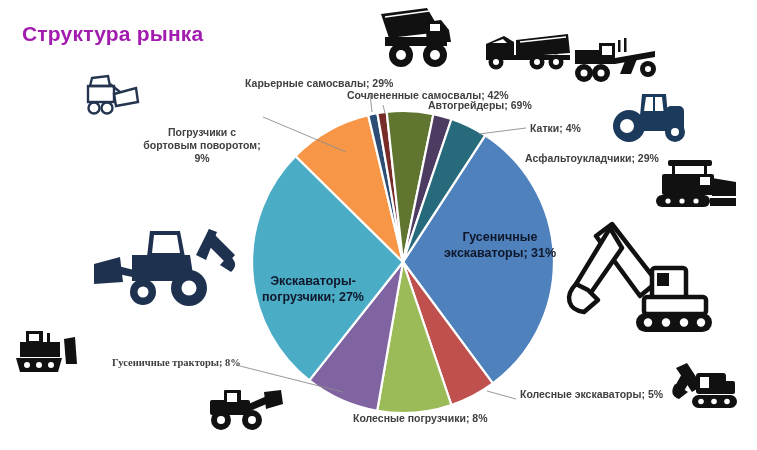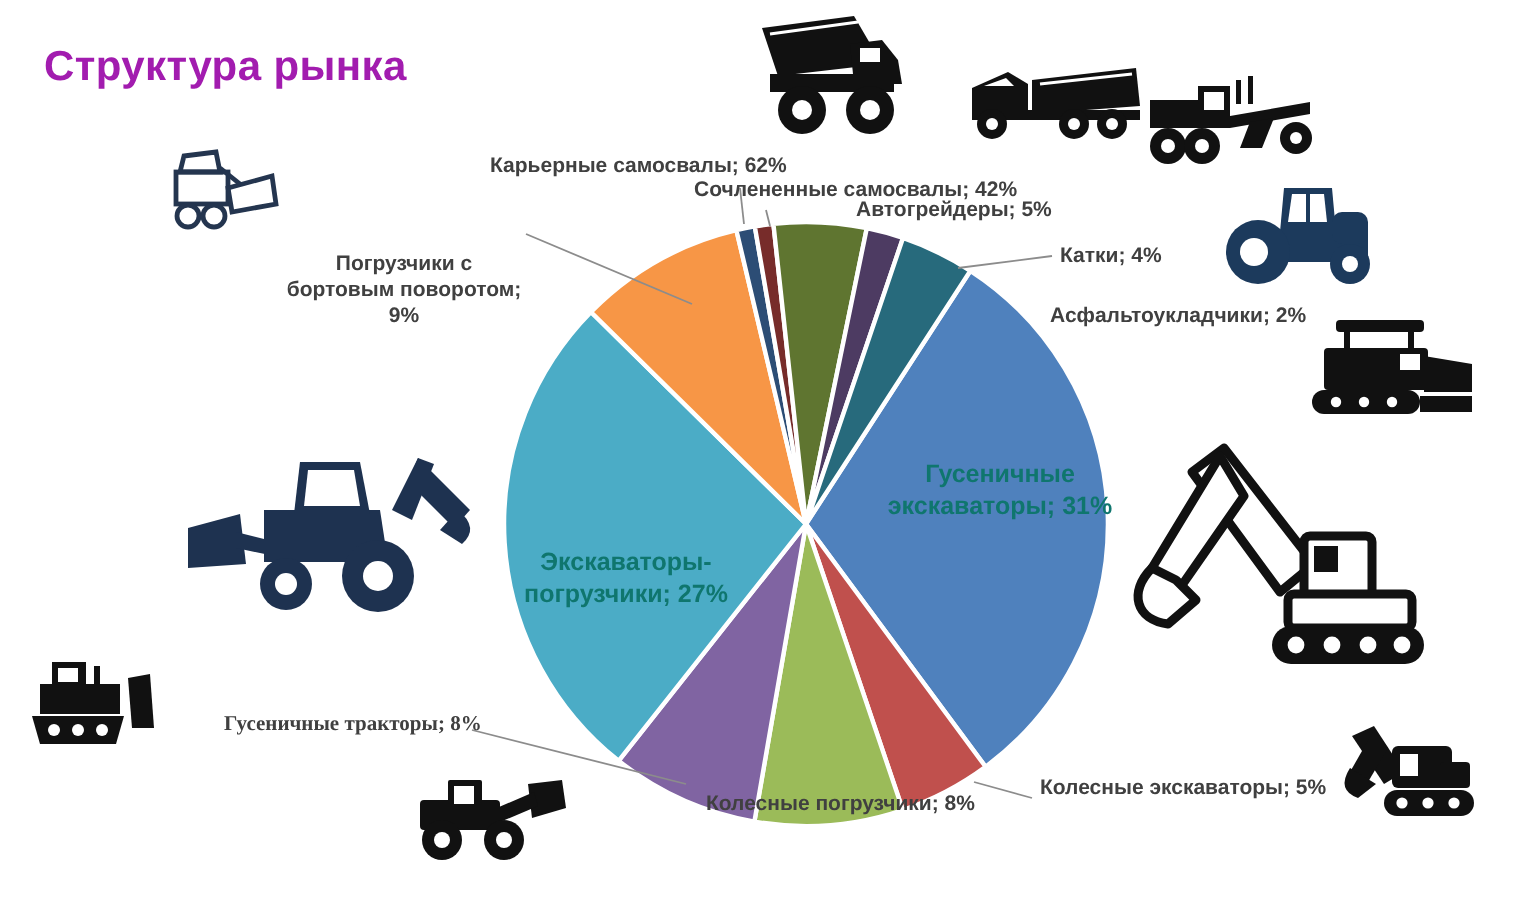--- a/index.html
+++ b/index.html
@@ -10,21 +10,21 @@
   .title{
     position:absolute;left:22px;top:22px;
     font-size:21px;font-weight:700;color:#1F5C9B;letter-spacing:.2px;
   }
   .lbl{
     position:absolute;font-weight:700;font-size:10.5px;color:#404040;
     line-height:1.22;white-space:nowrap;
   }
   .lbl.wrap{white-space:normal;text-align:center;}
   .inlbl{
-    position:absolute;font-weight:700;font-size:12.5px;color:#0f766e;
+    position:absolute;font-weight:700;font-size:12.5px;color:#0f172a;
     text-align:center;line-height:1.3;
   }
   .veh{position:absolute;}
   svg{display:block;}
   #leader-overlay{position:absolute;left:0;top:0;pointer-events:none;}
   #pie-wrap{position:absolute;left:248px;top:107px;width:310px;height:310px;}
 </style>
 </head>
 <body>
 
@@ -50,27 +50,27 @@
   <g stroke="#8C8C8C" stroke-width="0.9" fill="none">
     <path d="M263,117 L346,152"></path>
     <path d="M370,94 L372,112"></path>
     <path d="M383,105 L385,113"></path>
     <path d="M526,128 L479,134"></path>
     <path d="M236,365 L343,392"></path>
     <path d="M516,399 L487,391"></path>
   </g>
 </svg>
 
-<div class="lbl" style="left:245px;top:77px;">Карьерные самосвалы; 62%</div>
+<div class="lbl" style="left:245px;top:77px;">Карьерные самосвалы; 29%</div>
 <div class="lbl" style="left:347px;top:89px;">Сочлененные самосвалы; 42%</div>
-<div class="lbl" style="left:428px;top:99px;">Автогрейдеры; 5%</div>
+<div class="lbl" style="left:428px;top:99px;">Автогрейдеры; 69%</div>
 <div class="lbl" style="left:530px;top:122px;">Катки; 4%</div>
-<div class="lbl" style="left:525px;top:152px;">Асфальтоукладчики; 2%</div>
+<div class="lbl" style="left:525px;top:152px;">Асфальтоукладчики; 29%</div>
 <div class="lbl" style="left:520px;top:388px;">Колесные экскаваторы; 5%</div>
-<div class="lbl" style="left:353px;top:396px;">Колесные погрузчики; 8%</div>
+<div class="lbl" style="left:353px;top:412px;">Колесные погрузчики; 8%</div>
 <div class="lbl" style="left:112px;top:357px;font-family:Liberation Serif, serif;">Гусеничные тракторы; 8%</div>
 <div class="lbl wrap" style="left:141px;top:109px;width:122px;margin-top:17px;">Погрузчики с бортовым поворотом; 9%</div>
 
 <div class="inlbl" style="left:440px;top:229px;width:120px;">Гусеничные экскаваторы; 31%</div>
 <div class="inlbl" style="left:252px;top:246px;width:122px;margin-top:27px;">Экскаваторы-погрузчики; 27%</div>
 
 <div class="veh" style="left:80px;top:70px;">
   <svg width="64" height="50" viewBox="0 0 64 50">
     <g fill="none" stroke="#24354F" stroke-width="2.4">
       <path d="M12,8 L28,6 L30,16 L10,16 Z"></path>

